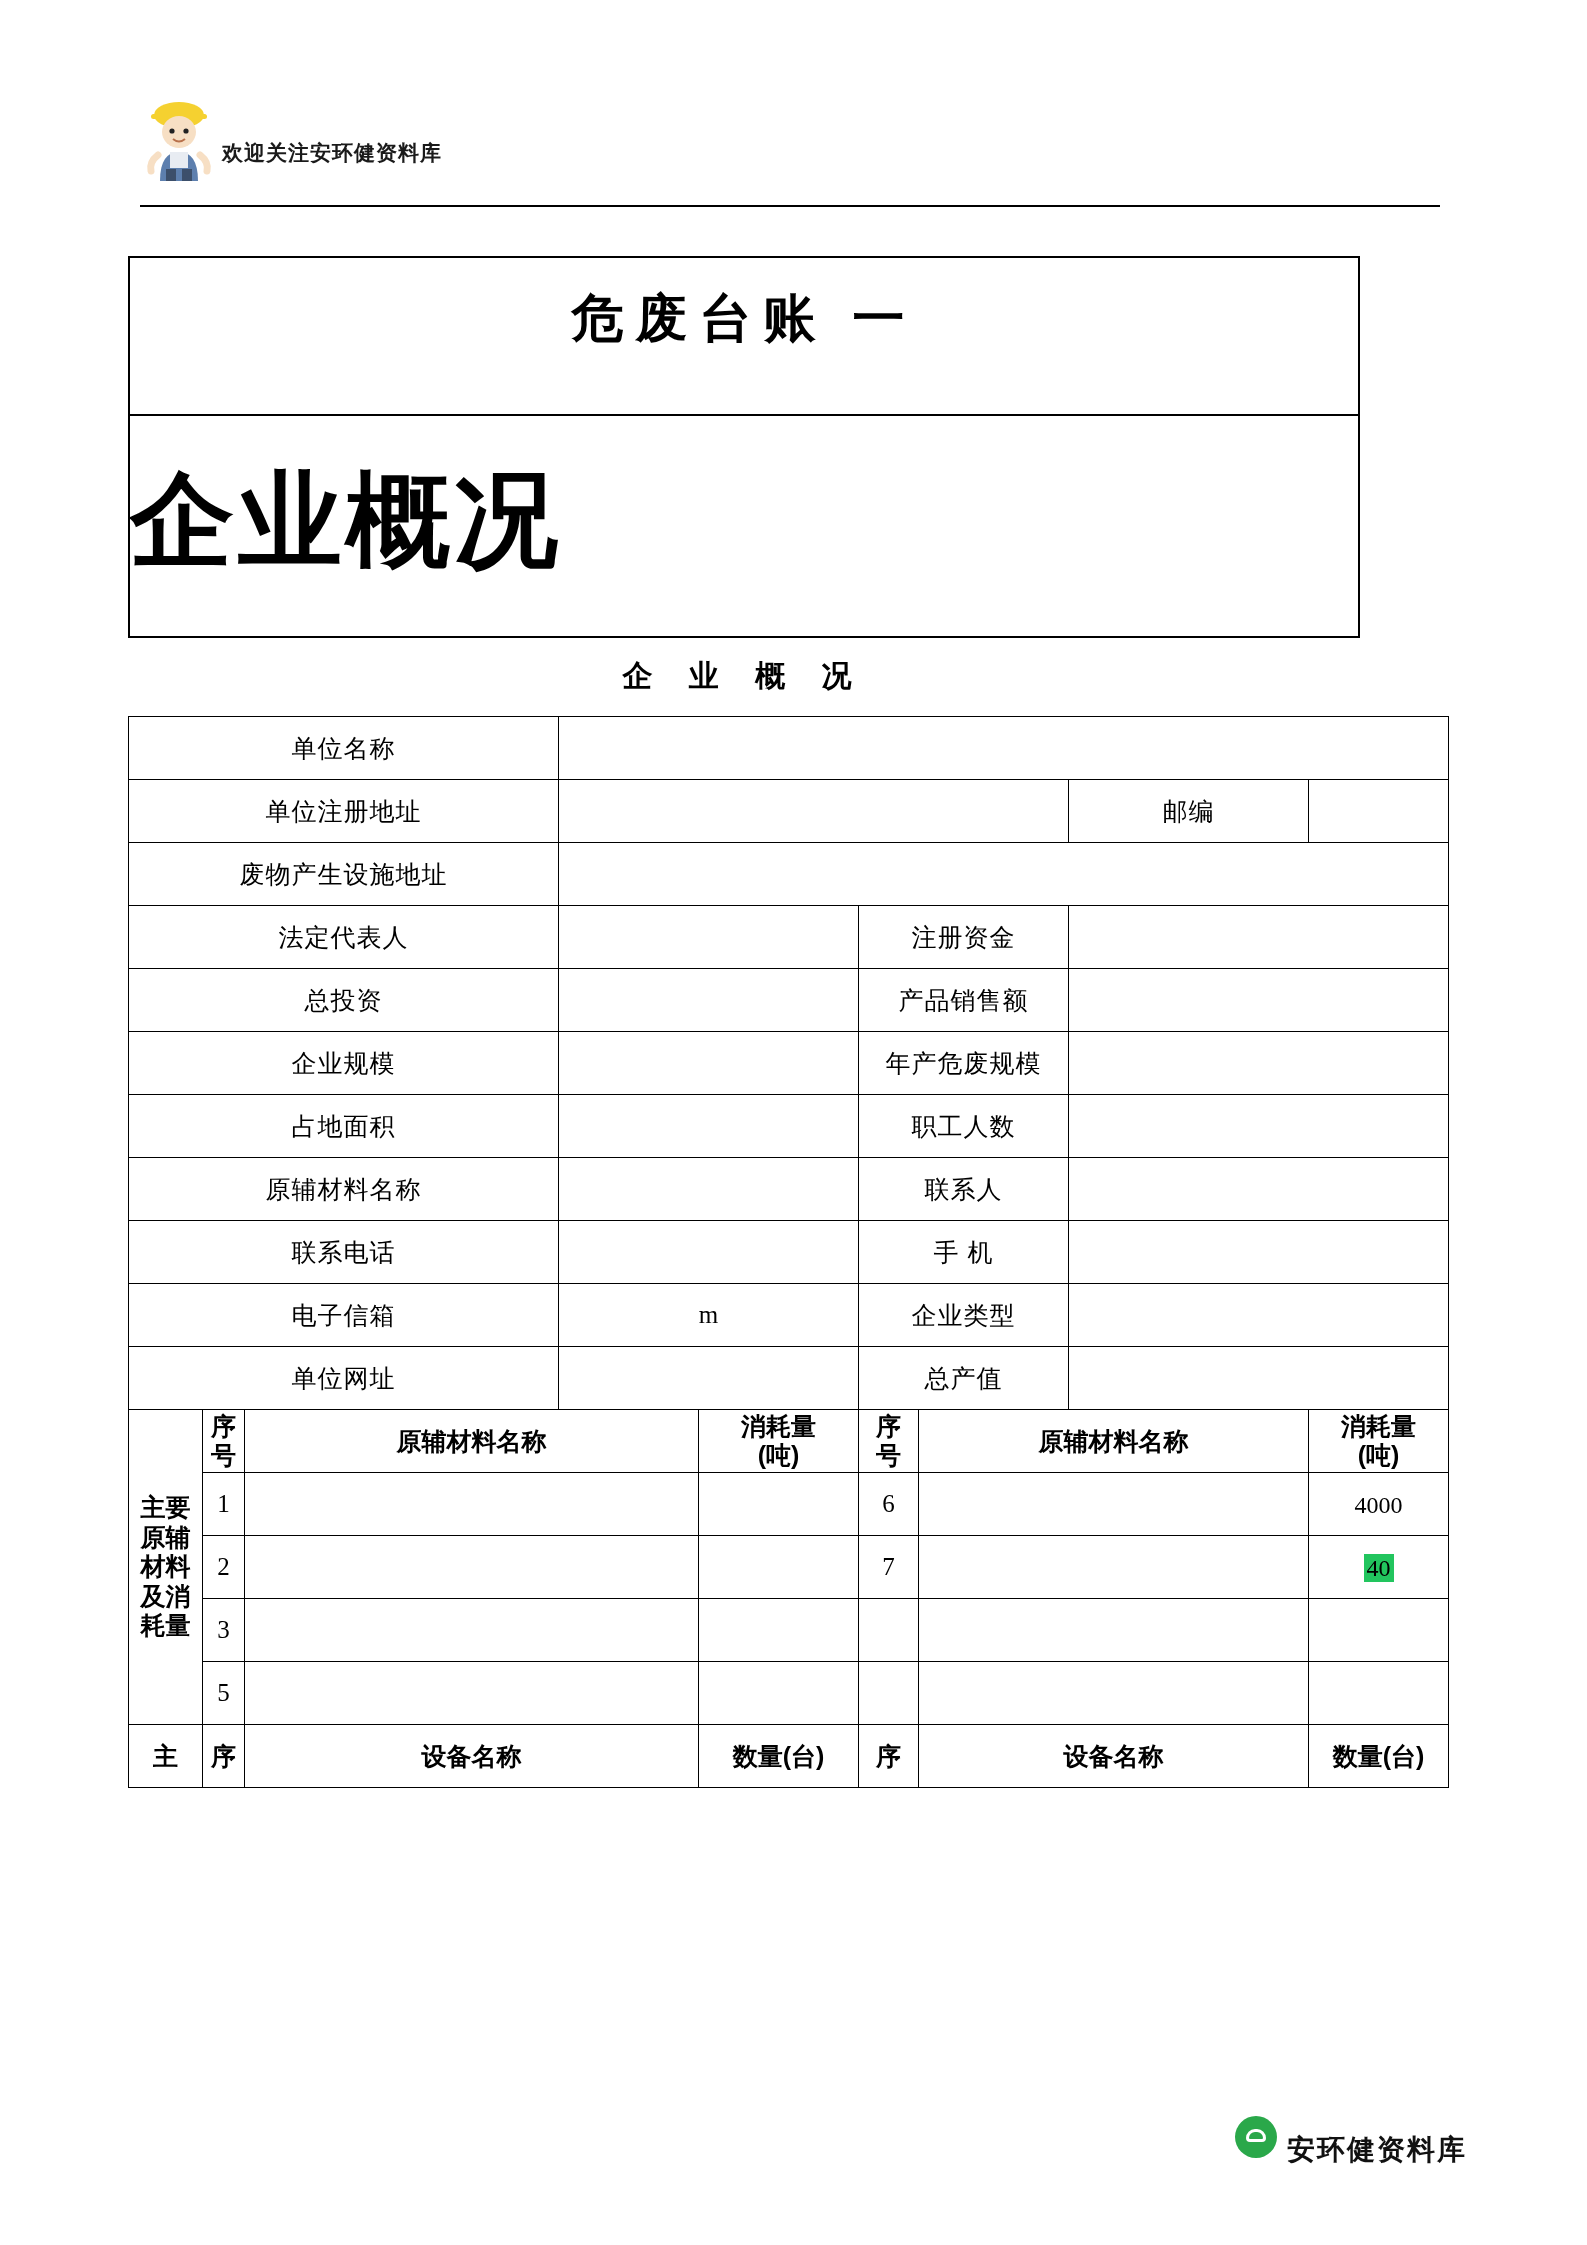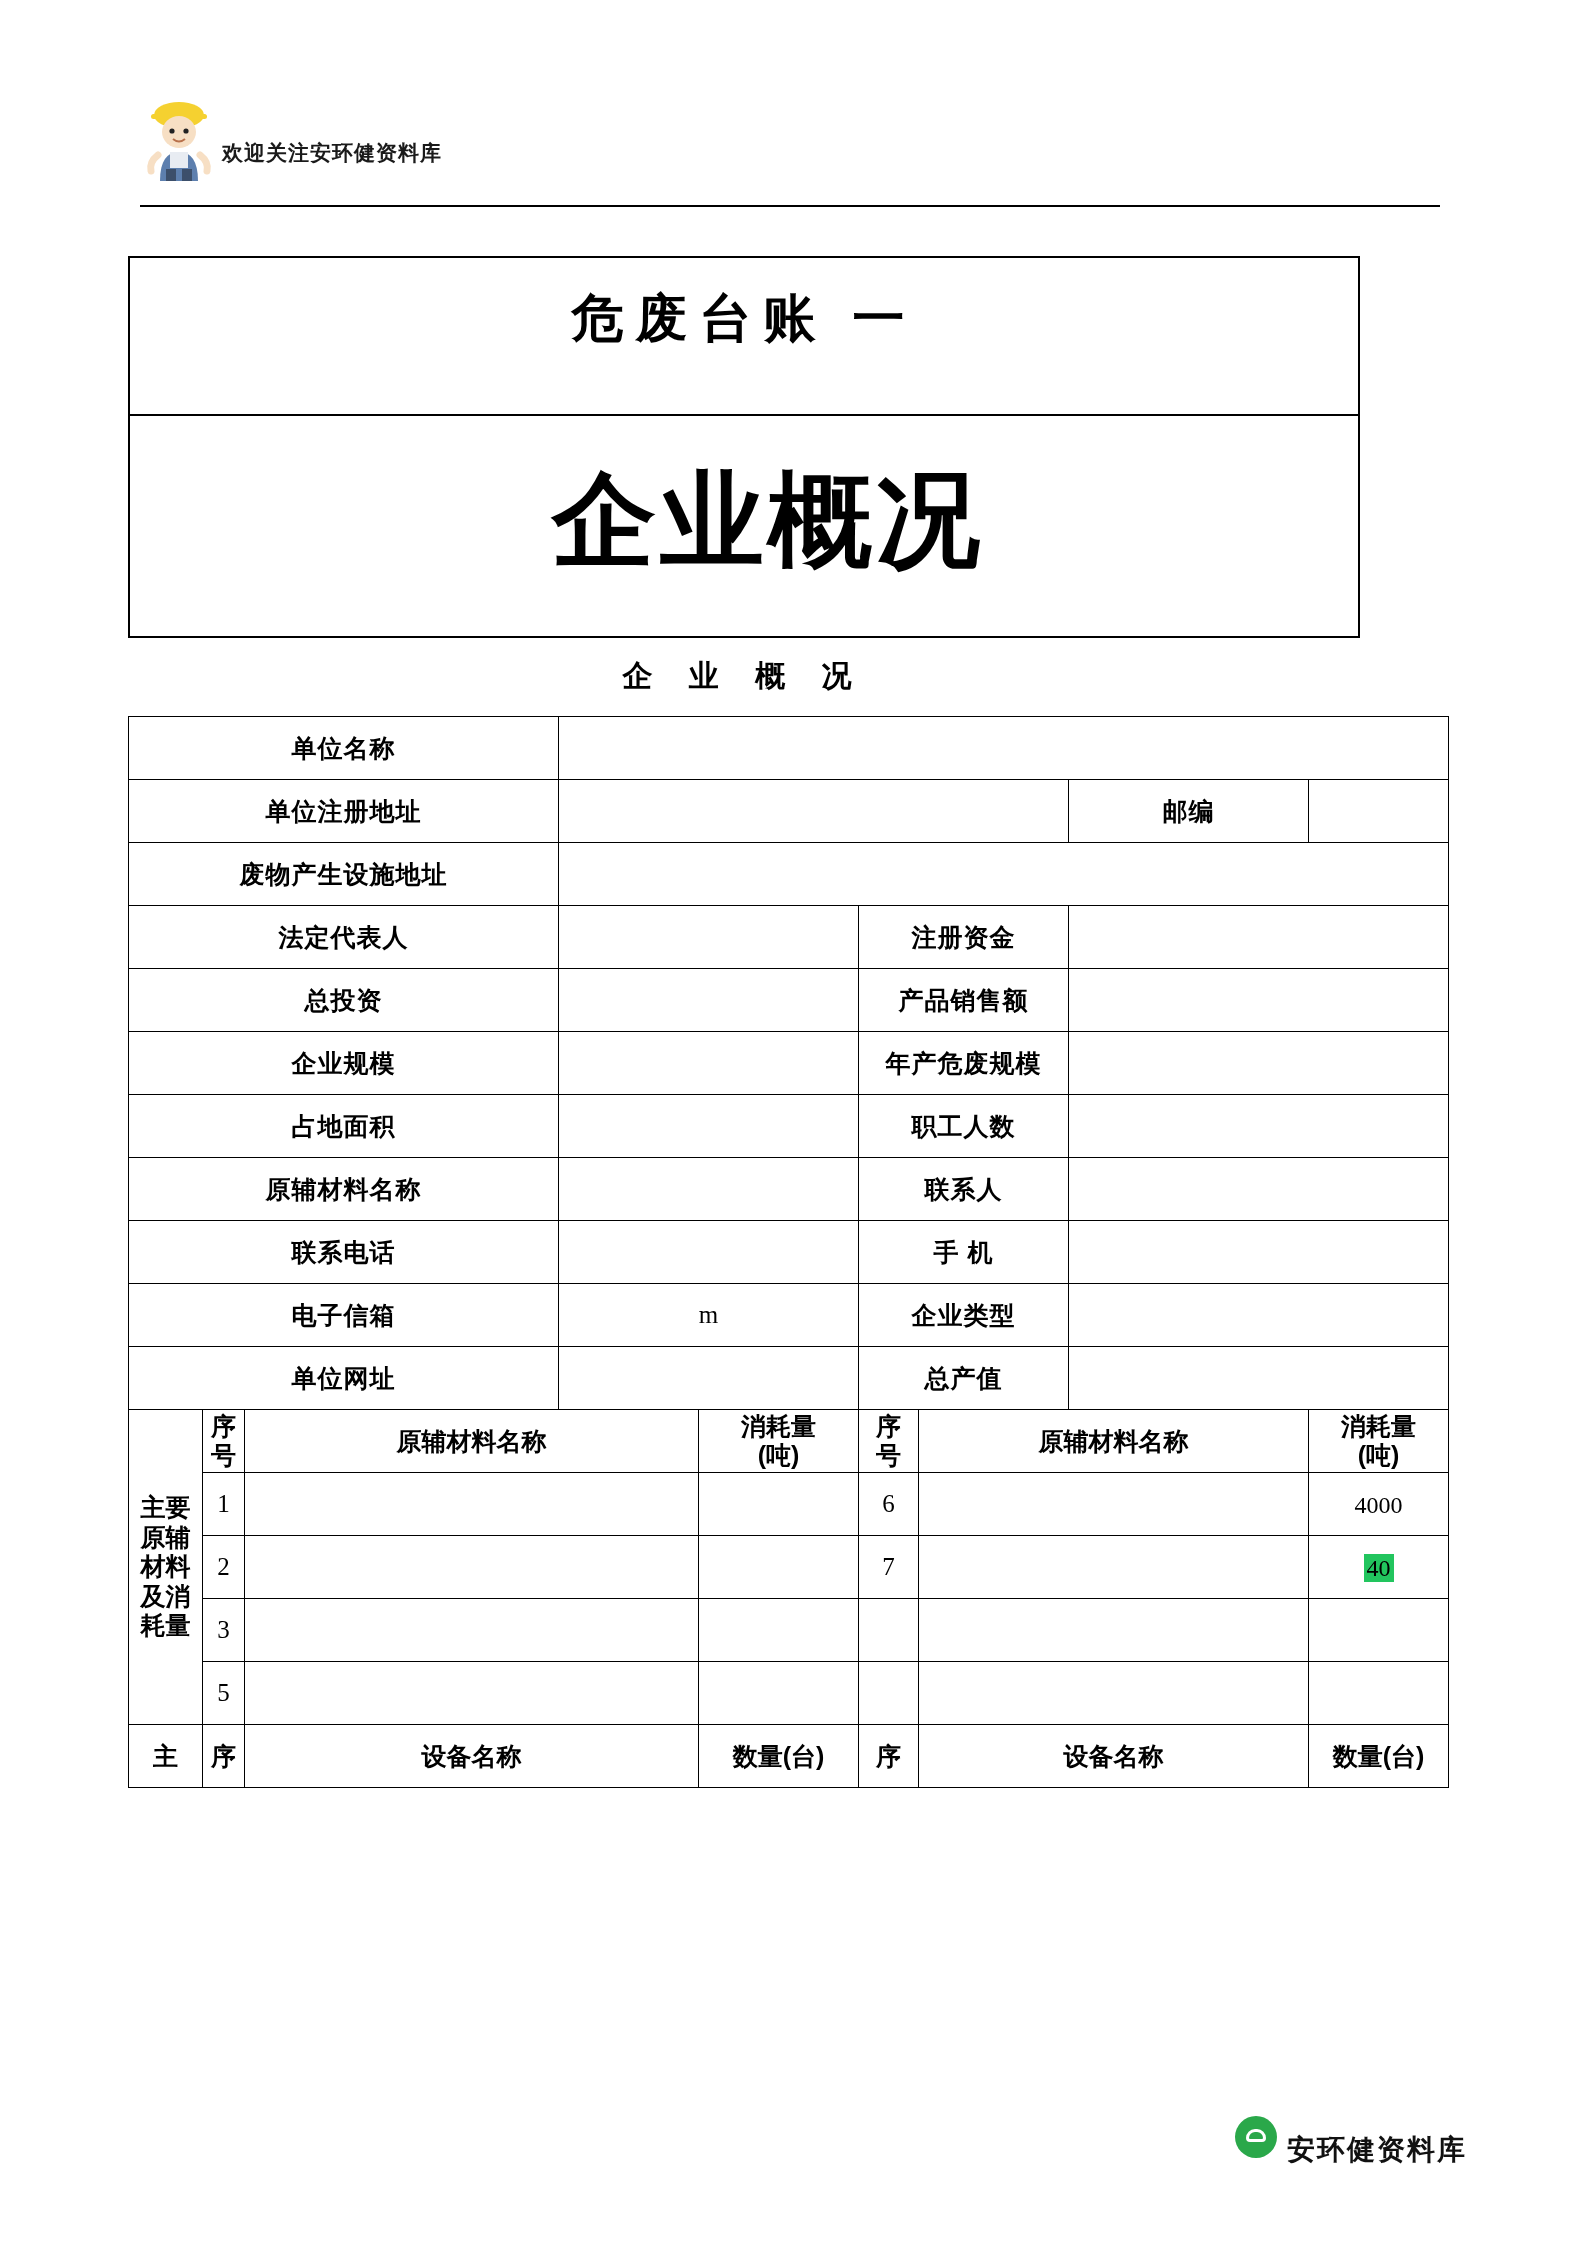--- a/index.html
+++ b/index.html
@@ -86,27 +86,25 @@
     width: 1232px;
     height: 222px;
     border: 2px solid #000;
     border-top: none;
     box-sizing: border-box;
   }
   .title-2-text {
     position: absolute;
     width: 100%;
     top: 36px;
-    text-align: center;
     font-family: "Liberation Sans", sans-serif;
     font-size: 104px;
     font-weight: bold;
     letter-spacing: 4px;
     white-space: nowrap;
-    margin-left: 24px;
   }
   .subtitle {
     position: absolute;
     left: 128px;
     top: 656px;
     width: 1232px;
     text-align: center;
     font-size: 30px;
     font-weight: bold;
     letter-spacing: 14px;
@@ -123,21 +121,21 @@
   }
   table.main td {
     border: 1.5px solid #000;
     height: 62px;
     font-size: 25px;
     padding: 0 6px;
     text-align: center;
     vertical-align: middle;
   }
   td.lbl {
-    font-weight: bold;
+    font-weight: normal;
     letter-spacing: 1px;
     white-space: nowrap;
   }
   td.val {
     font-weight: normal;
   }
   td.val-email {
     text-align: center;
     font-size: 20px;
     font-family: "Liberation Serif", serif;

